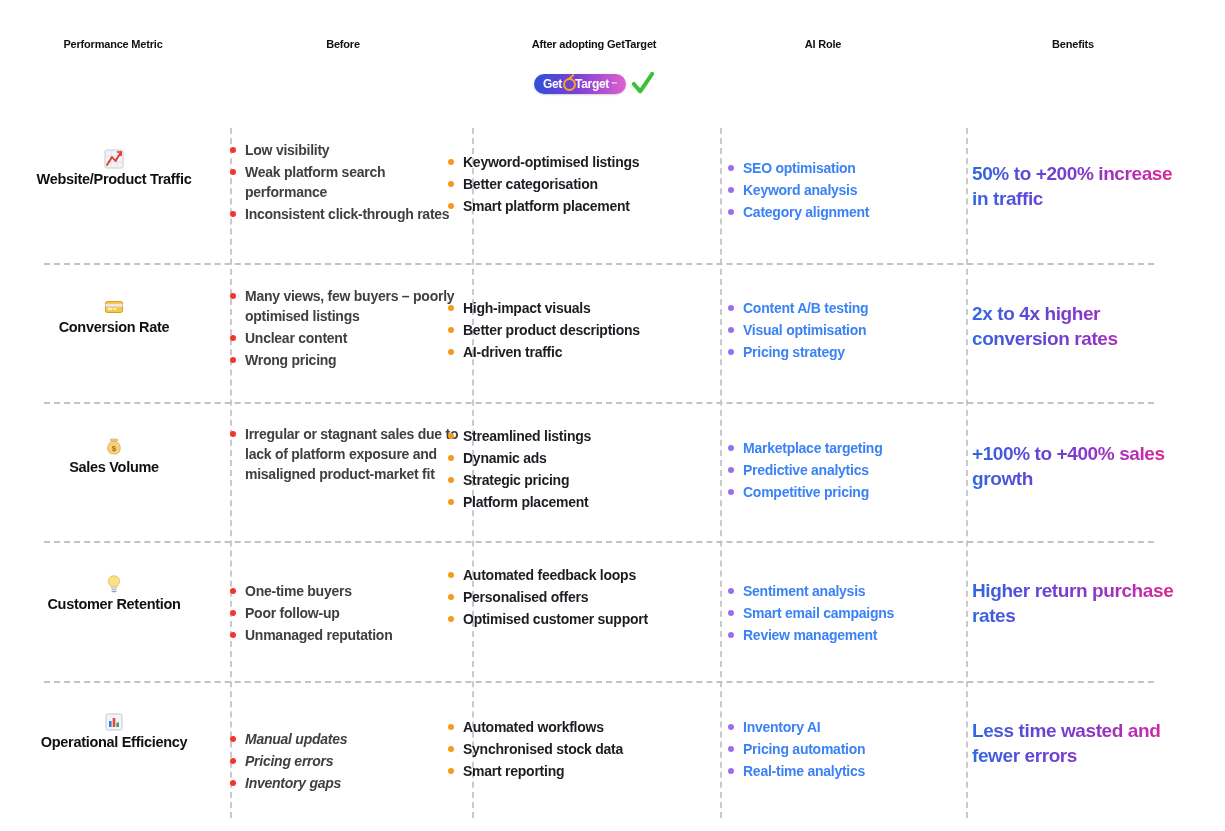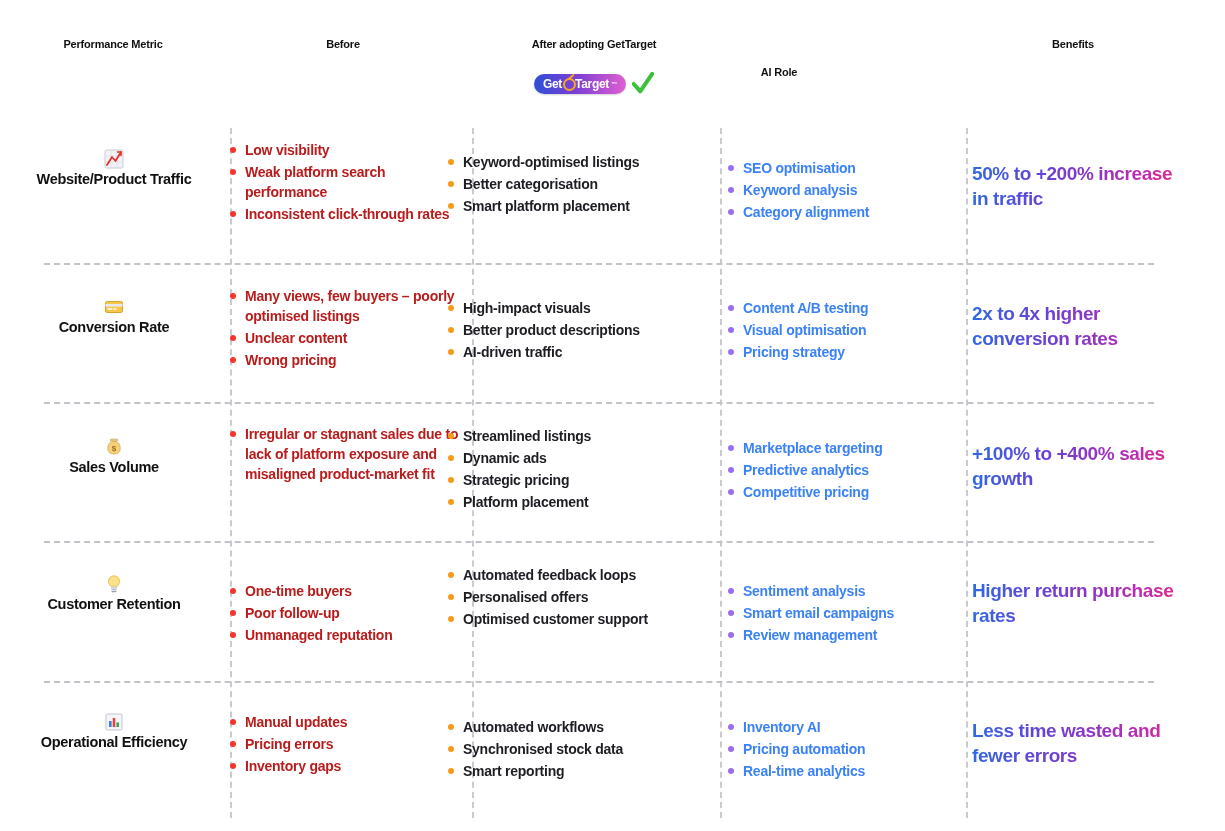--- a/index.html
+++ b/index.html
@@ -35,21 +35,21 @@
     text-align: center;
     font-weight: bold;
     font-size: 11px;
     color: #111111;
     letter-spacing: -0.2px;
     line-height: 1.2;
   }
   .ch-metric  { left: 8px;   width: 210px; top: 38px; }
   .ch-before  { left: 228px; width: 230px; top: 38px; }
   .ch-after   { left: 468px; width: 252px; top: 38px; }
-  .ch-ai      { left: 684px; width: 190px; top: 38px; margin-top: 28px; }
+  .ch-ai      { left: 728px; width: 190px; top: 38px; }
   .ch-benefit { left: 968px; width: 210px; top: 38px; }
 
   
   .brand-wrap {
     position: absolute;
     left: 468px;
     width: 252px;
     top: 72px;
     display: flex;
     align-items: center;
@@ -167,21 +167,21 @@
   }
   ul.blist li::before {
     content: "";
     position: absolute;
     left: 2px;
     top: 7px;
     width: 6px;
     height: 6px;
     border-radius: 50%;
   }
-  .list-before li        { color: #b91c1c; }
+  .list-before li        { color: #404040; }
   .list-before li::before{ background: #f4352c; }
   .list-after li         { color: #1d1d23; }
   .list-after li::before { background: #f79a1e; }
   .list-ai li            { color: #3b82f6; }
   .list-ai li::before    { background: #9a6ef0; }
 
   
   .benefit-text {
     font-weight: bold;
     font-size: 19px;
@@ -430,21 +430,21 @@
             <rect x="3" y="3" width="16" height="16" rx="1.5" fill="#f4f5f8" stroke="#c3c7d2" stroke-width="1"></rect>
             <rect x="6" y="10" width="2.6" height="6" fill="#3b7ddd"></rect>
             <rect x="9.7" y="7" width="2.6" height="9" fill="#e8453c"></rect>
             <rect x="13.4" y="11.5" width="2.6" height="4.5" fill="#3aa657"></rect>
           </svg>
         </span>
         <span class="metric-label">Operational Efficiency</span>
       </div>
     </div>
 
-    <div class="cell c-before" style="top:7px;">
+    <div class="cell c-before" style="top:24px;font-style:italic;">
       <ul class="blist list-before">
         <li>Manual updates</li>
         <li>Pricing errors</li>
         <li>Inventory gaps</li>
       </ul>
     </div>
 
     <div class="cell c-after" style="top:12px;">
       <ul class="blist list-after">
         <li>Automated workflows</li>

